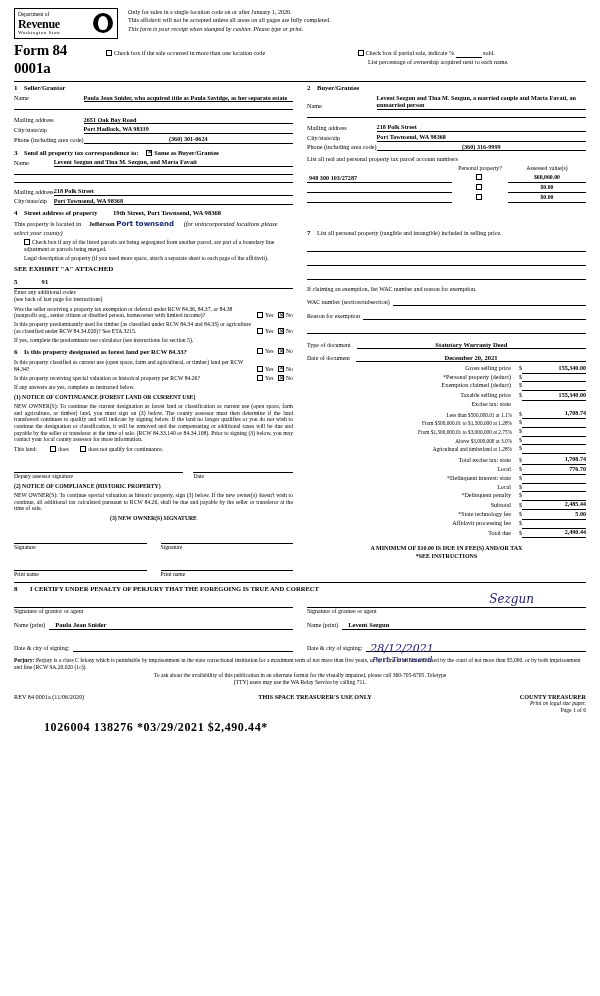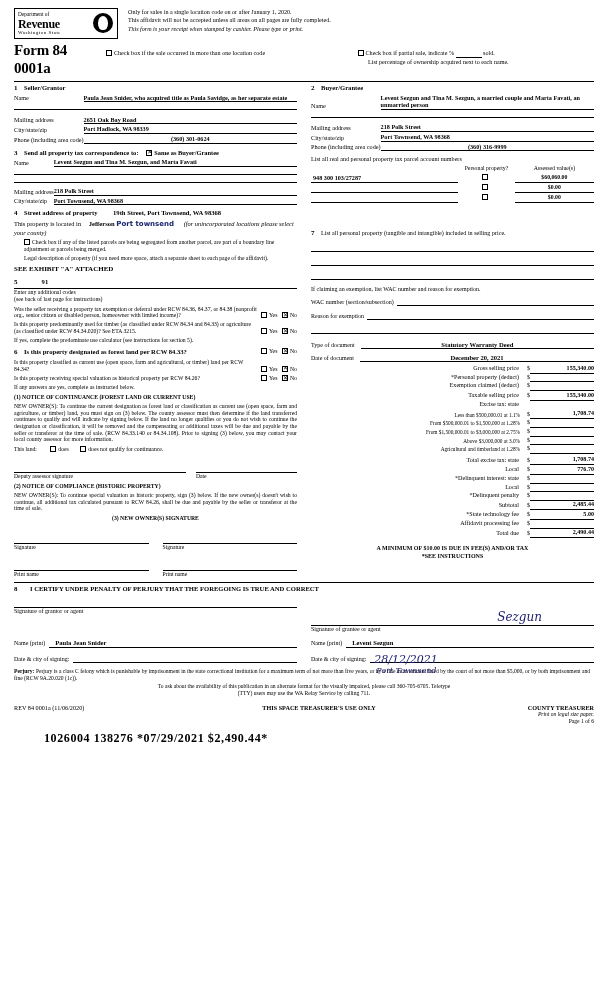--- a/index.html
+++ b/index.html
@@ -7,21 +7,21 @@
   body {
     width:600px; height:996px;
     background:#fff;
     font-family:"Liberation Serif", serif;
     color:#000;
     font-size:6.4px;
     line-height:1.22;
     position:relative;
     overflow:hidden;
   }
-  .page { position:relative; width:600px; height:996px; padding:8px 6px 0 14px; }
+  .page { position:relative; width:600px; height:996px; padding:8px 14px 0 14px; }
 
   
   .hdr { display:flex; align-items:flex-start; gap:6px; }
   .dor { width:104px; border:1px solid #000; padding:2px 3px; position:relative; }
   .dor .d1 { font-size:5.4px; }
   .dor .d2 { font-size:12px; font-weight:bold; letter-spacing:-0.3px; line-height:1; }
   .dor .d3 { font-size:5px; letter-spacing:.5px; }
   .dor .seal {
     position:absolute; right:4px; top:4px; width:20px; height:20px;
     border-radius:50%; background:#000;
@@ -510,39 +510,39 @@
   </div>
 
   <div class="sec8">
     <span class="secnum">8</span><span class="sechead" style="margin-left:6px;">I CERTIFY UNDER PENALTY OF PERJURY THAT THE FOREGOING IS TRUE AND CORRECT</span>
 
     <div class="sig-row">
       <div class="sig-col" style="position:relative;">
         <div class="sig-line"></div>
         <div style="font-size:6px;">Signature of grantor or agent</div>
       </div>
-      <div class="sig-col" style="position:relative;margin-top:18px;">
+      <div class="sig-col" style="position:relative;">
         <div class="hand" style="position:absolute; right:52px; top:-7px; font-size:12px;">Sezgun</div>
         <div class="sig-line"></div>
         <div style="font-size:6px;">Signature of grantee or agent</div>
       </div>
     </div>
 
     <div class="sig-row" style="margin-top:5px;">
       <div class="sig-col" style="display:flex; align-items:flex-end;">
         <span style="font-size:6px; white-space:nowrap;">Name (print)</span>
         <span style="flex:1; border-bottom:1px solid #000; margin-left:4px; text-align:left; padding-left:6px;" class="val">Paula Jean Snider</span>
       </div>
       <div class="sig-col" style="display:flex; align-items:flex-end;">
         <span style="font-size:6px; white-space:nowrap;">Name (print)</span>
         <span style="flex:1; border-bottom:1px solid #000; margin-left:4px; text-align:left; padding-left:6px;" class="val">Levent Sezgun</span>
       </div>
     </div>
 
-    <div class="sig-row" style="margin-top:8px;">
+    <div class="sig-row" style="margin-top:15px;">
       <div class="sig-col" style="display:flex; align-items:flex-end;">
         <span style="font-size:6px; white-space:nowrap;">Date &amp; city of signing:</span>
         <span style="flex:1; border-bottom:1px solid #000; margin-left:4px;"></span>
       </div>
       <div class="sig-col" style="display:flex; align-items:flex-end; position:relative;">
         <span style="font-size:6px; white-space:nowrap;">Date &amp; city of signing:</span>
         <span style="flex:1; border-bottom:1px solid #000; margin-left:4px; position:relative;">
           <span class="hand" style="position:absolute; left:4px; top:-9px; font-size:11px;">28/12/2021</span>
           <span class="hand" style="position:absolute; left:6px; top:4px; font-size:8px;">Port Townsend</span>
         </span>
@@ -564,15 +564,15 @@
   <div class="footer">
     <div class="f1">REV 84 0001a (11/06/2020)</div>
     <div class="f2">THIS SPACE TREASURER'S USE ONLY</div>
     <div class="f3">
       <div>COUNTY TREASURER</div>
       <div class="it">Print on legal size paper.</div>
       <div class="it" style="font-style:normal;">Page 1 of 6</div>
     </div>
   </div>
 
-  <div class="stamp">1026004  138276  *07/29/2021  $2,490.44*</div>
+  <div class="stamp">1026004  138276  *03/29/2021  $2,490.44*</div>
 
 </div>
 
 </body></html>

